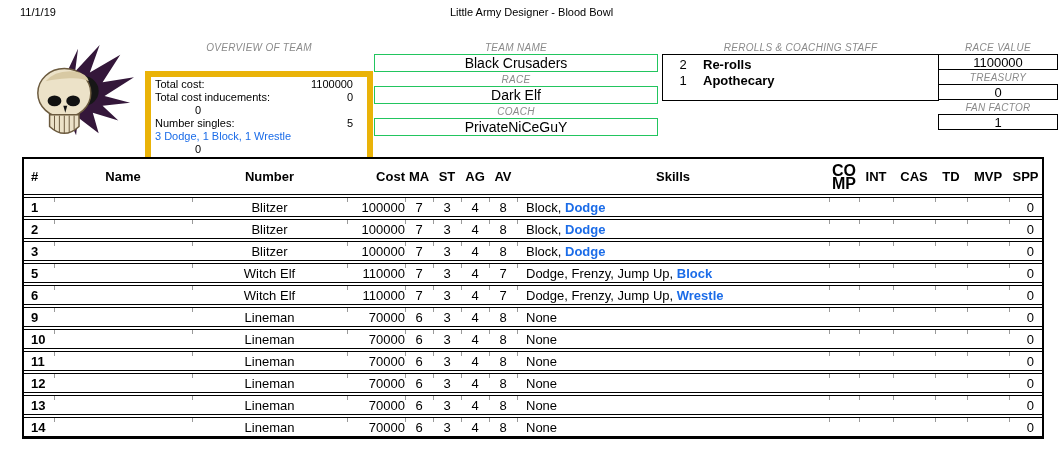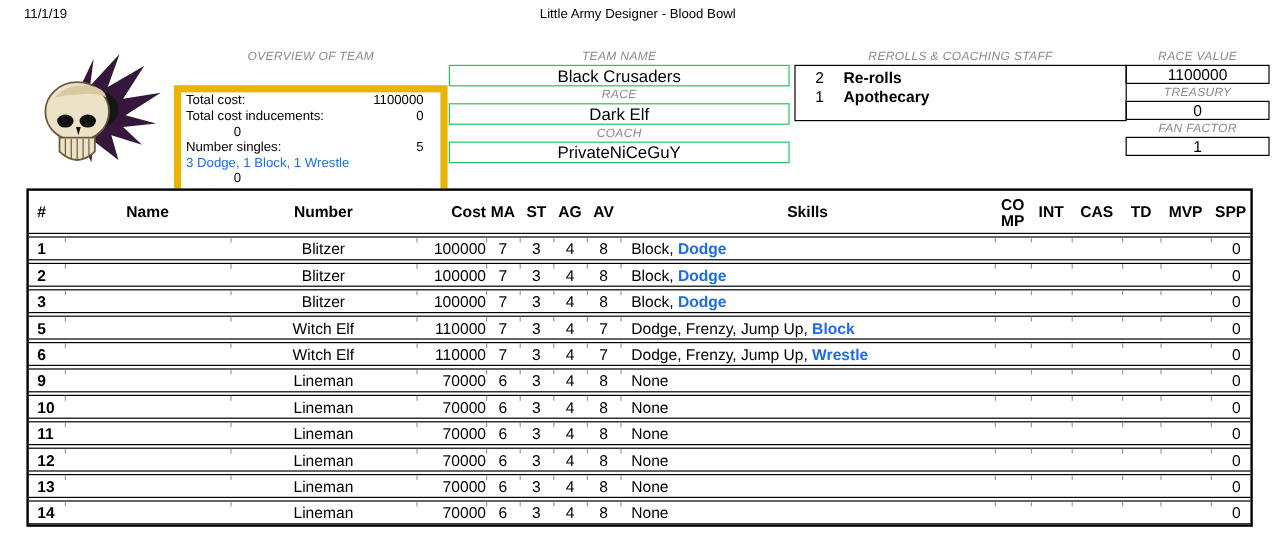--- a/index.html
+++ b/index.html
@@ -73,21 +73,21 @@
   .c-stat  { width: 28px;  text-align: center; }
   .c-skills{ width: 312px; padding-left: 9px; text-align: left; }
   .c-comp  { width: 30px;  text-align: center; }
   .c-int   { width: 34px;  text-align: center; }
   .c-cas   { width: 42px;  text-align: center; }
   .c-td    { width: 32px;  text-align: center; }
   .c-mvp   { width: 42px;  text-align: center; }
   .c-spp   { width: 33px;  text-align: right; padding-right: 8px; }
   .t-hdr .c-skills { text-align: center; padding-left: 0; }
   .t-hdr .c-spp { text-align: center; padding-right: 0; }
-  .t-hdr .c-comp { white-space: pre-line; line-height: 13px; font-size: 13px; }
+  .t-hdr .c-comp { white-space: pre-line; line-height: 13px; font-size: 16px; }
   .hl { color: var(--accent); font-weight: bold; }
 </style>
 </head>
 <body>
 
 <div class="topbar">
   <span class="date">11/1/19</span>
   <div class="doc-title">Little Army Designer - Blood Bowl</div>
 </div>
 

